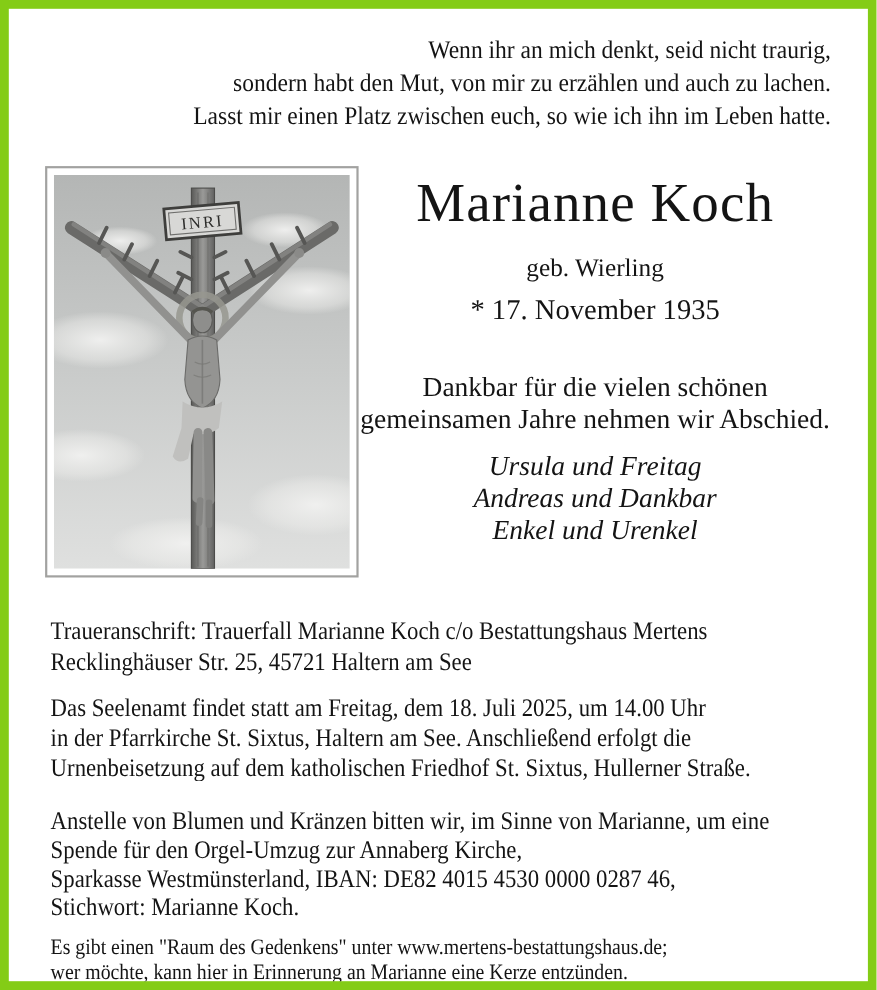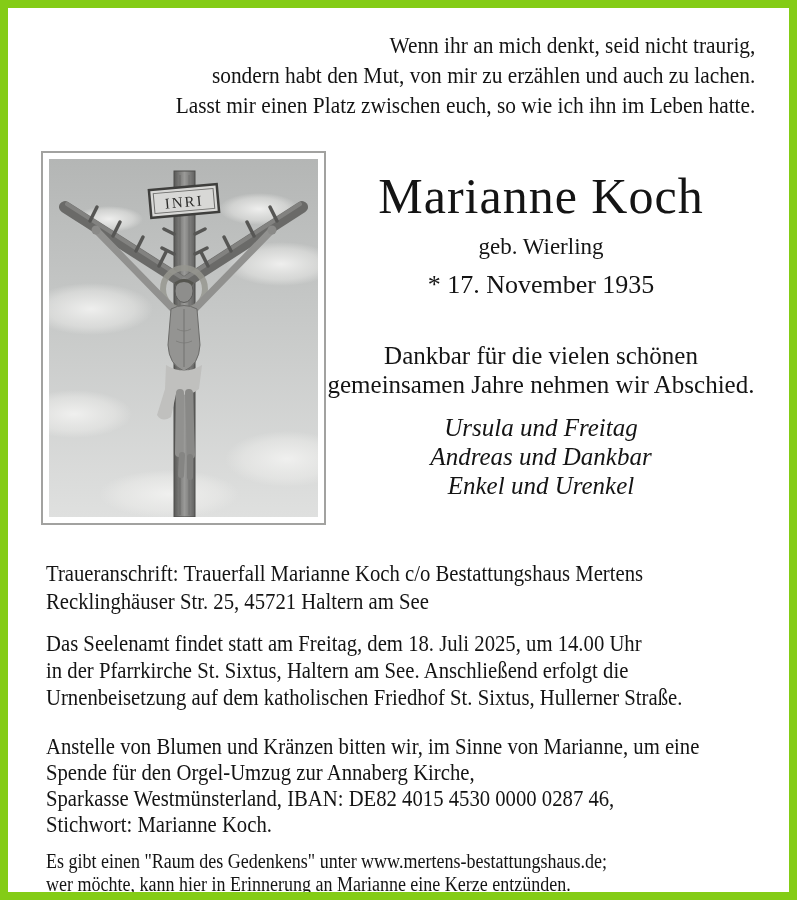--- a/index.html
+++ b/index.html
@@ -51,28 +51,28 @@
     position: absolute;
     left: 302px;
     top: 150px;
     width: 462px;
     text-align: center;
   }
   .name {
     font-size: 50px;
     line-height: 52px;
     font-weight: normal;
-    margin: 12px;
+    margin: 0;
     letter-spacing: 1px;
     font-family: Liberation Serif, serif;
   }
   .maiden {
     font-size: 23px;
     line-height: 26px;
-    margin-top: 7px;
+    margin-top: 21px;
   }
   .dates {
     margin-top: 10px;
     font-size: 26px;
     line-height: 29px;
     display: flex;
     justify-content: center;
     white-space: pre;
   }
   .farewell {

